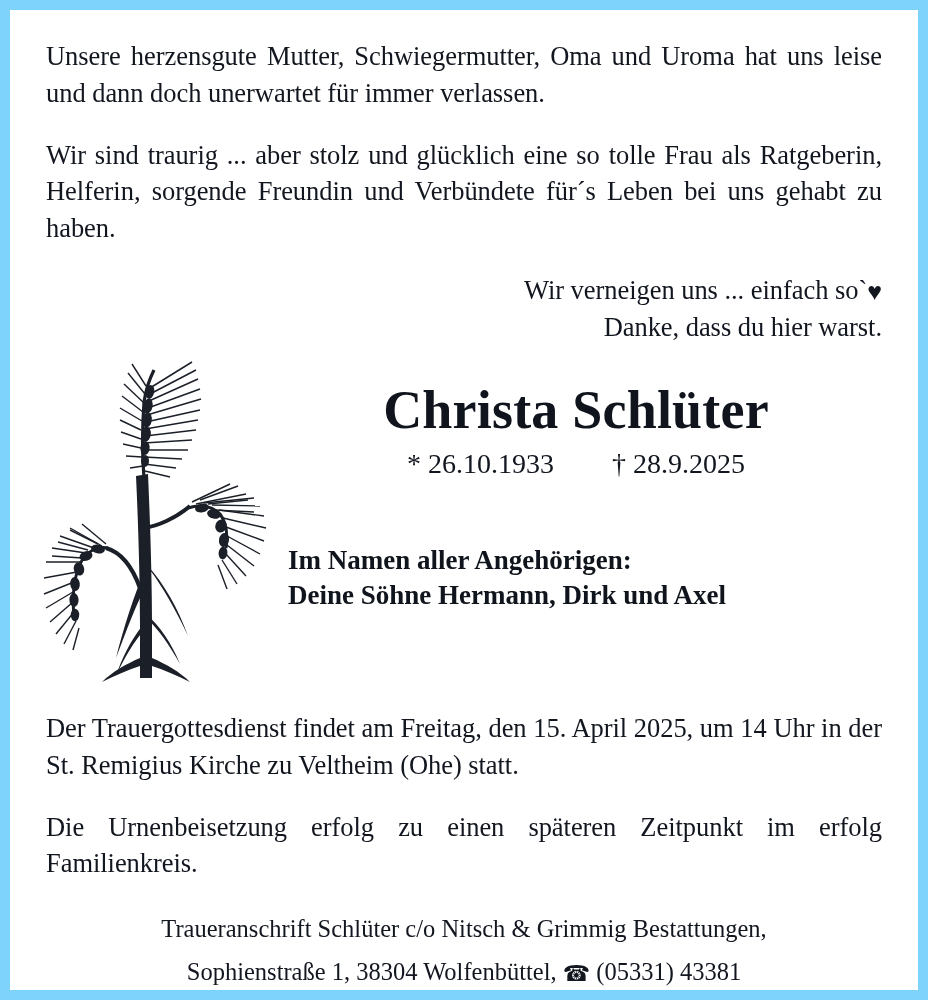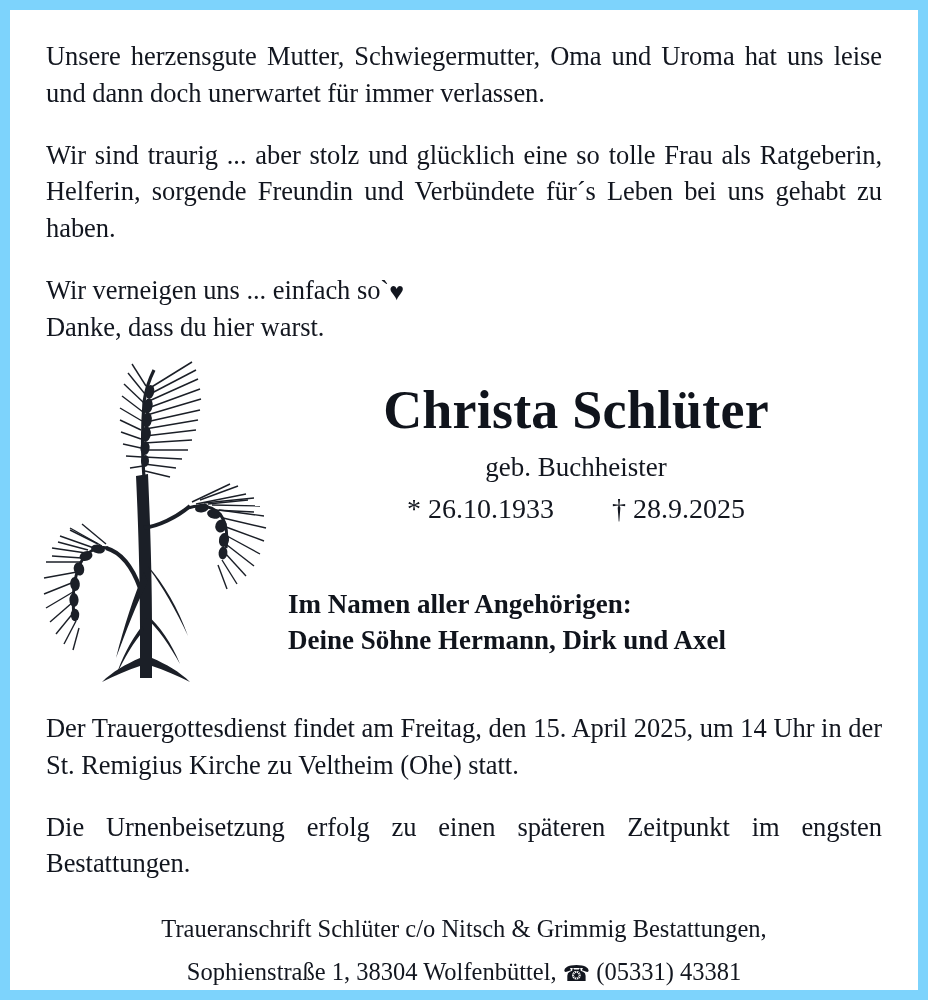--- a/index.html
+++ b/index.html
@@ -43,22 +43,23 @@
   .para {
     font-size: 26.5px;
     line-height: 1.39;
     color: #12161f;
     text-align: justify;
     text-justify: inter-word;
     margin: 0 0 25px 0;
     letter-spacing: -0.05px;
   }
   .para.last-intro {
-    text-align: left;
+    text-align: right;
     margin-bottom: 0;
+    margin-left: 48px;
   }
   .para .heart {
     font-size: 25px;
     line-height: 1;
     vertical-align: -1px;
     letter-spacing: 0;
   }
 
   
   .center-block {
@@ -279,33 +280,32 @@
             <path d="M106 256 C120 268, 132 286, 140 306 C130 288, 118 270, 106 260 Z" stroke-width="0"></path>
             <path d="M102 268 C90 284, 82 300, 76 318 C84 300, 94 284, 104 272 Z" stroke-width="0"></path>
             <path d="M100 300 C86 306, 72 314, 62 324 C74 318, 88 312, 100 308 Z" stroke-width="0"></path>
             <path d="M112 300 C126 306, 140 314, 150 324 C138 318, 124 312, 112 308 Z" stroke-width="0"></path>
           </g>
         </svg>
       </div>
 
       <div class="name-col">
         <div class="deceased-name">Christa Schlüter</div>
-        <div class="maiden-name">geb. Buchheister</div>
         <div class="life-dates"><span>*</span> <span>26.10.1933</span><span class="date-gap"></span><span>†</span> <span>28.9.2025</span></div>
 
         <div class="family-block">
           <div class="family-line">Im Namen aller Angehörigen:</div>
           <div class="family-line">Deine Söhne Hermann, Dirk und Axel</div>
         </div>
       </div>
     </div>
 
     <div class="closing-block">
       <p class="para">Der Trauergottesdienst findet am Freitag, den 15. April 2025, um 14 Uhr in der St. Remigius Kirche zu Veltheim (Ohe) statt.</p>
-      <p class="para">Die Urnenbeisetzung erfolg zu einen späteren Zeitpunkt im engsten Bestattungen.</p>
+      <p class="para">Die Urnenbeisetzung erfolg zu einen späteren Zeitpunkt im erfolg Familienkreis.</p>
     </div>
 
     <div class="footer-block">
       <div class="footer-line">Traueranschrift Schlüter c/o Nitsch &amp; Grimmig Bestattungen,</div>
       <div class="footer-line"><span>Sophienstraße 1, 38304 Wolfenbüttel,</span> <span class="phone-icon">☎</span> <span>(05331) 43381</span></div>
     </div>
 
   </div>
 </div>
 

